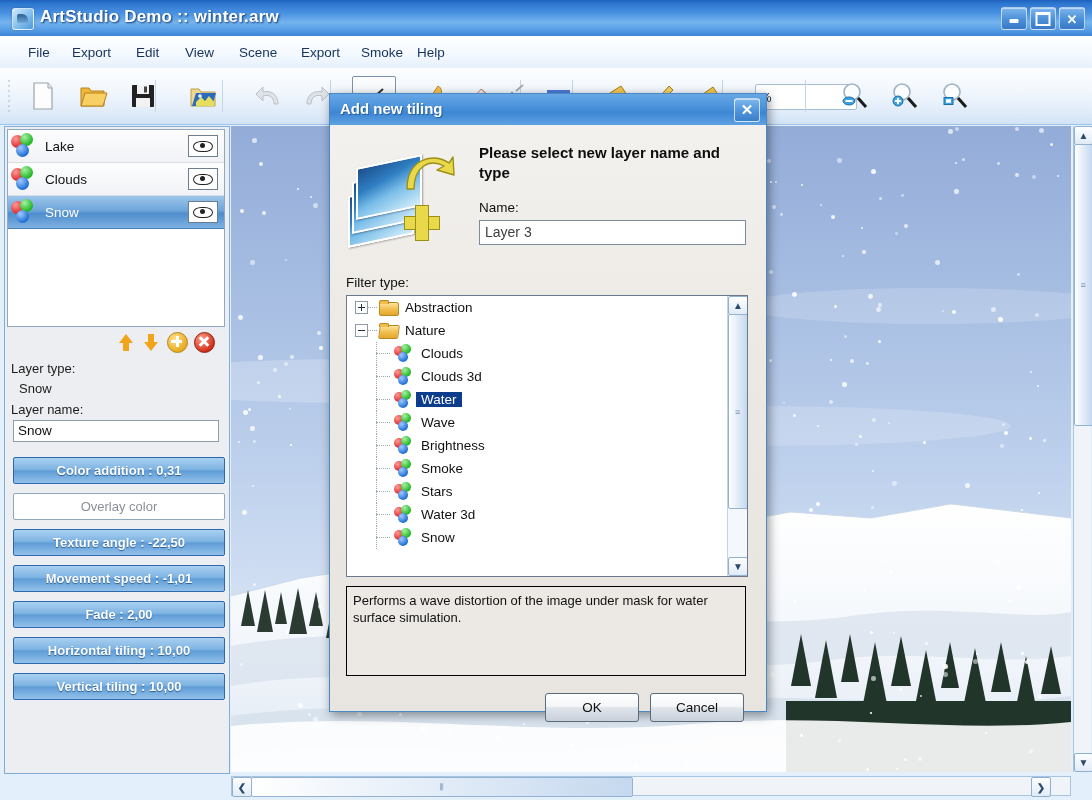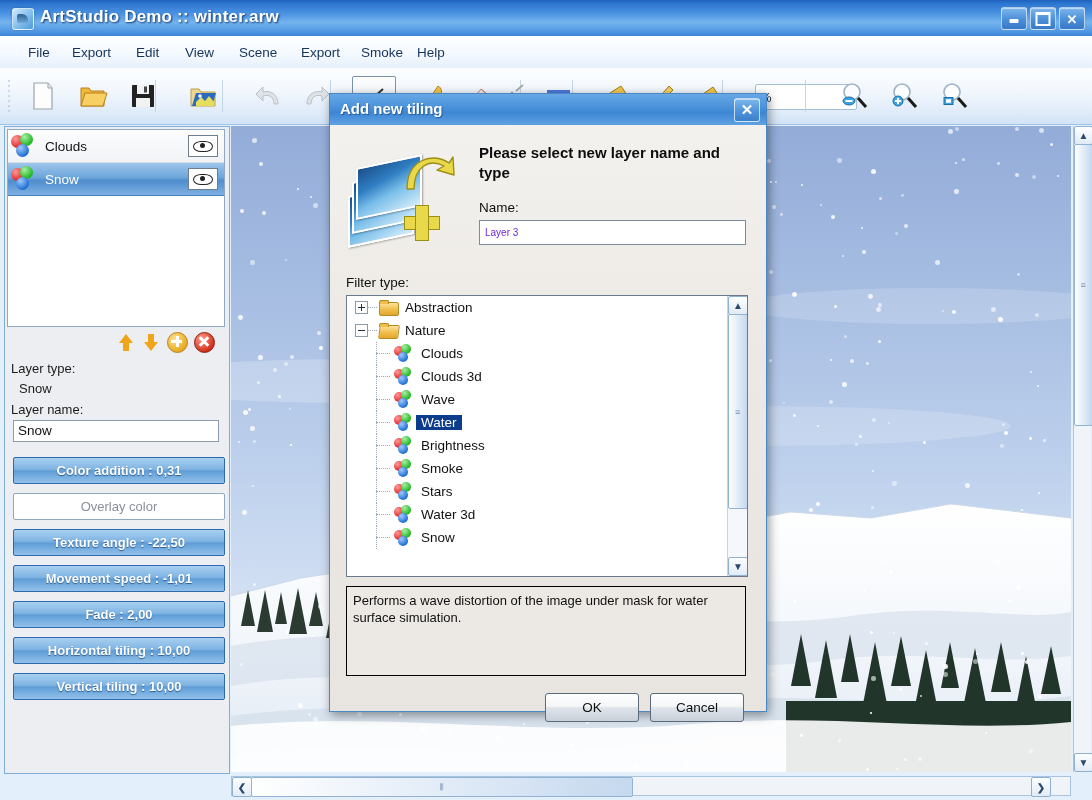--- a/index.html
+++ b/index.html
@@ -256,21 +256,21 @@
   .plus-badge .pv { position: absolute; left: 11px; top: 0; width: 12px; height: 34px; background: #e8d84a; border: 1px solid #9c8f16; }
   .curve-arrow { position: absolute; left: 55px; top: 0px; width: 56px; height: 56px; }
   .dlg-h {
     position: absolute; left: 149px; top: 18px; width: 272px;
     font-size: 15px; font-weight: bold; color: #0d0d0d; line-height: 20px;
   }
   .dlg-sub { position: absolute; left: 149px; top: 75px; font-size: 13.5px; color: #111; }
   .dlg-name-input {
     position: absolute; left: 149px; top: 95px; width: 267px; height: 25px;
     background: #fff; border: 1px solid #7b8c9e; box-sizing: border-box;
-    font-size: 10px; color: #6d28d9; padding: 0 5px; line-height: 23px;
+    font-size: 14px; color: #404040; padding: 0 5px; line-height: 23px;
   }
   .dlg-filter-label { position: absolute; left: 16px; top: 150px; font-size: 13.5px; color: #111; }
   .tree-box {
     position: absolute; left: 16px; top: 170px; width: 400px; height: 280px;
     background: #fff; border: 1px solid #6c7b8a; overflow: hidden;
   }
   .tree-inner { position: absolute; left: 0; top: 0; width: 380px; }
   .tnode { position: relative; height: 23px; display: flex; align-items: center; font-size: 13.5px; color: #111; }
   .texp {
     width: 11px; height: 11px; border: 1px solid #8f9aa6; background: #fff;
@@ -492,20 +492,31 @@
           <circle cx="13" cy="11" r="8" fill="#fafcfe" stroke="#9fb3c6" stroke-width="1.6"></circle>
           <path d="M19,17 L27,26" stroke="#1b1b1b" stroke-width="3"></path>
           <rect x="5" y="16.5" width="9" height="7" fill="#3da3e0" stroke="#1c6fa6"></rect>
           <rect x="7" y="18.2" width="5" height="3.6" fill="#fff"></rect>
         </svg>
       </div>
     </div>
 
   <div class="left-panel">
     <div class="layer-list" id="layer-list">
+        <div class="layer-row">
+          <span class="rgb-icon">
+            <b class="r"></b>
+            <b class="g"></b>
+            <b class="b"></b>
+          </span>
+          <span class="layer-name">Lake</span>
+          <span class="eye-box">
+            <span class="eye"></span>
+          </span>
+        </div>
         <div class="layer-row">
           <span class="rgb-icon">
             <b class="r"></b>
             <b class="g"></b>
             <b class="b"></b>
           </span>
           <span class="layer-name">Clouds</span>
           <span class="eye-box">
             <span class="eye"></span>
           </span>
@@ -1008,39 +1019,39 @@
             <div class="tnode">
               <span class="guide"></span>
               <span style="width:45px;flex:0 0 45px"></span>
               <span class="rgb-s">
                 <b class="r"></b>
                 <b class="g"></b>
                 <b class="b"></b>
               </span>
               <span class="tlabel">Clouds 3d</span>
             </div>
+            <div class="tnode selected">
+              <span class="guide"></span>
+              <span style="width:45px;flex:0 0 45px"></span>
+              <span class="rgb-s">
+                <b class="r"></b>
+                <b class="g"></b>
+                <b class="b"></b>
+              </span>
+              <span class="tlabel">Water</span>
+            </div>
             <div class="tnode">
               <span class="guide"></span>
               <span style="width:45px;flex:0 0 45px"></span>
               <span class="rgb-s">
                 <b class="r"></b>
                 <b class="g"></b>
                 <b class="b"></b>
               </span>
               <span class="tlabel">Wave</span>
-            </div>
-            <div class="tnode selected">
-              <span class="guide"></span>
-              <span style="width:45px;flex:0 0 45px"></span>
-              <span class="rgb-s">
-                <b class="r"></b>
-                <b class="g"></b>
-                <b class="b"></b>
-              </span>
-              <span class="tlabel">Water</span>
             </div>
             <div class="tnode">
               <span class="guide"></span>
               <span style="width:45px;flex:0 0 45px"></span>
               <span class="rgb-s">
                 <b class="r"></b>
                 <b class="g"></b>
                 <b class="b"></b>
               </span>
               <span class="tlabel">Brightness</span>

